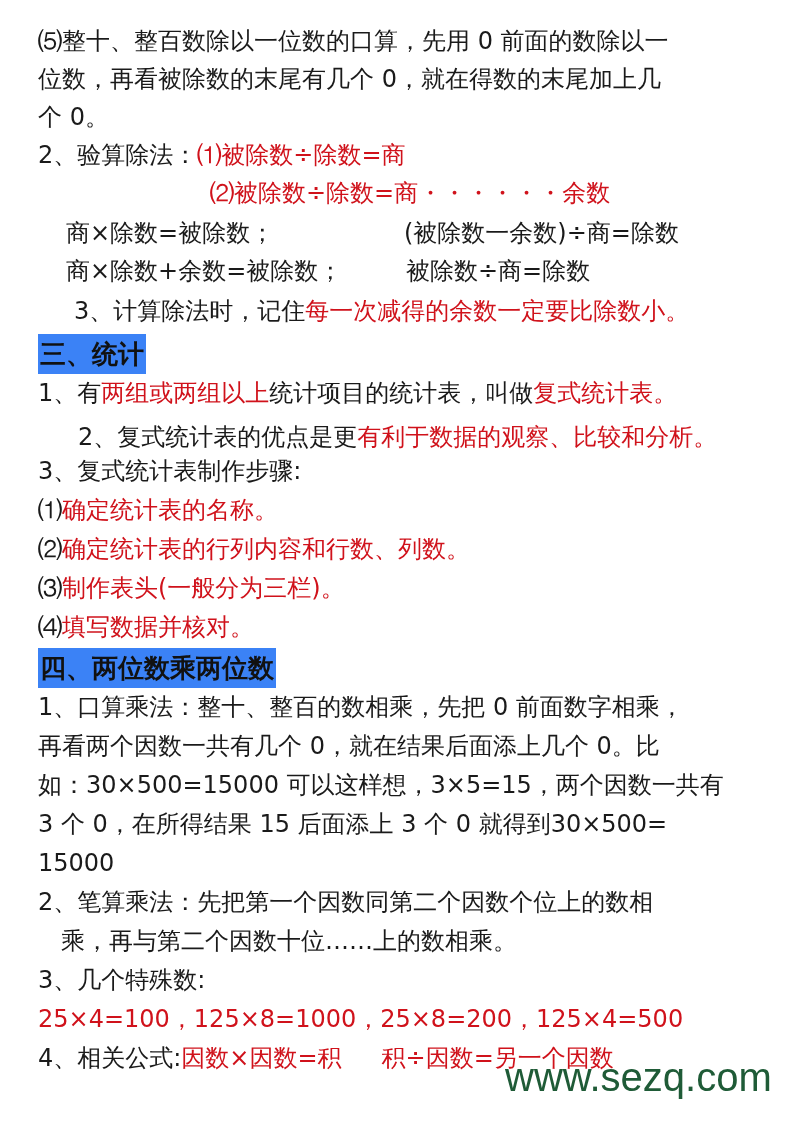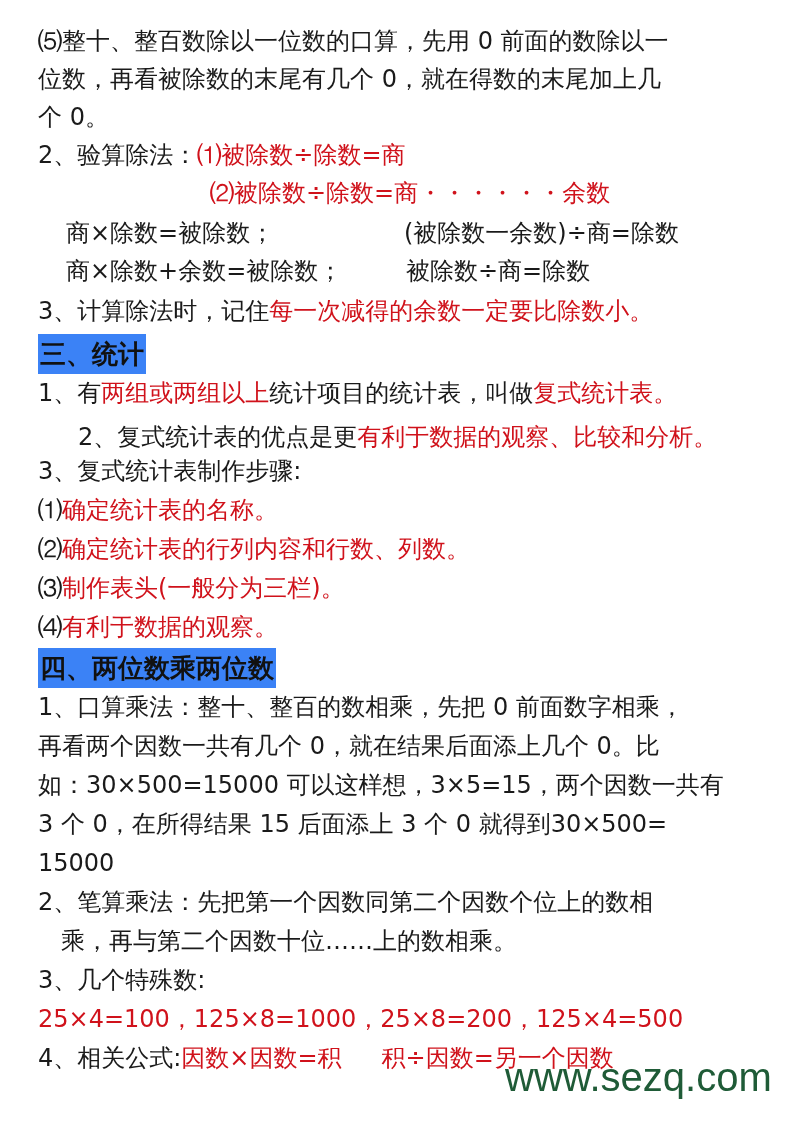--- a/index.html
+++ b/index.html
@@ -65,21 +65,21 @@
 
   <div class="line" style="top:136px;">
     <span>2、验算除法：</span><span class="red">⑴被除数÷除数=商</span>
   </div>
   <div class="line" style="top:214px; left:66px;">商×除数=被除数；</div>
   <div class="line red" style="top:174px; left:210px;">⑵被除数÷除数=商・・・・・・余数</div>
   <div class="line" style="top:214px; left:404px;">(被除数一余数)÷商=除数</div>
   <div class="line" style="top:252px; left:66px;">商×除数+余数=被除数；</div>
   <div class="line" style="top:252px; left:406px;">被除数÷商=除数</div>
 
-  <div class="line" style="top:292px;">
+  <div class="line" style="top:292px;margin-left:36px;">
     <span>3、计算除法时，记住</span><span class="red">每一次减得的余数一定要比除数小。</span>
   </div>
 
   <div class="heading" style="top:334px;">三、统计</div>
 
   <div class="line" style="top:374px;">
     <span>1、有</span><span class="red">两组或两组以上</span><span>统计项目的统计表，叫做</span><span class="red">复式统计表。</span>
   </div>
   <div class="line" style="top:418px;margin-left:40px;">
     <span>2、复式统计表的优点是更</span><span class="red">有利于数据的观察、比较和分析。</span>
@@ -89,21 +89,21 @@
   <div class="line" style="top:491px;">
     <span>⑴</span><span class="red">确定统计表的名称。</span>
   </div>
   <div class="line" style="top:530px;">
     <span>⑵</span><span class="red">确定统计表的行列内容和行数、列数。</span>
   </div>
   <div class="line" style="top:569px;">
     <span>⑶</span><span class="red">制作表头(一般分为三栏)。</span>
   </div>
   <div class="line" style="top:608px;">
-    <span>⑷</span><span class="red">有利于数据的观察。</span>
+    <span>⑷</span><span class="red">填写数据并核对。</span>
   </div>
 
   <div class="heading" style="top:648px;">四、两位数乘两位数</div>
 
   <div class="line" style="top:688px;">1、口算乘法：整十、整百的数相乘，先把 0 前面数字相乘，</div>
   <div class="line" style="top:727px;">再看两个因数一共有几个 0，就在结果后面添上几个 0。比</div>
   <div class="line" style="top:766px;">如：30×500=15000 可以这样想，3×5=15，两个因数一共有</div>
   <div class="line" style="top:805px;">3 个 0，在所得结果 15 后面添上 3 个 0 就得到30×500=</div>
   <div class="line" style="top:844px;">15000</div>
 

